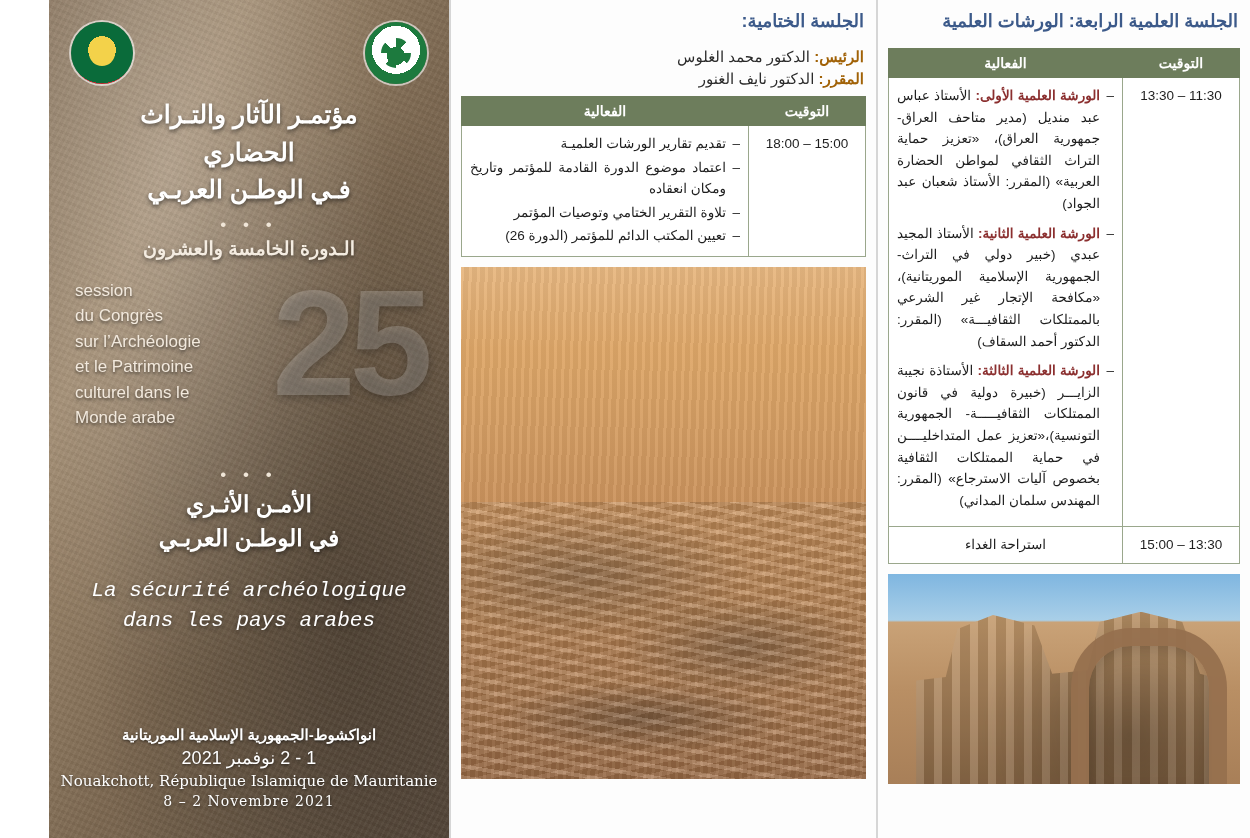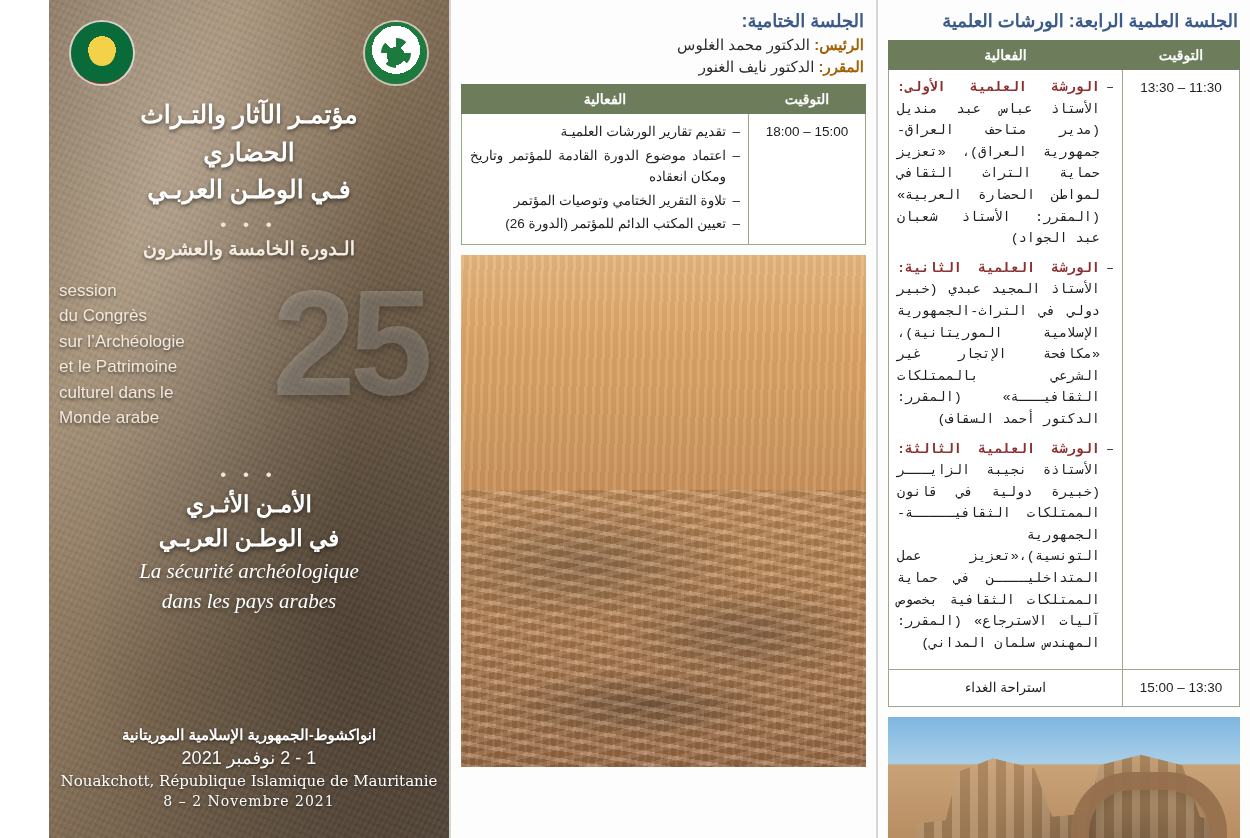--- a/index.html
+++ b/index.html
@@ -85,49 +85,49 @@
 
   .num-block{position:relative;margin-top:14px;height:185px;}
   .big25{
     position:absolute;right:14px;top:-6px;
     font-size:150px;line-height:1;font-weight:bold;
     color:rgba(255,255,255,.20);
     text-shadow:0 3px 8px rgba(0,0,0,.25);
     letter-spacing:-6px;
   }
   .fr-lines{
-    position:absolute;left:2px;top:4px;width:215px;
+    position:absolute;left:18px;top:4px;width:215px;
     color:#f2e9dd;font-size:17px;line-height:1.5;text-align:left;
     direction:ltr;
     text-shadow:0 2px 3px rgba(0,0,0,.5);
   }
 
   .cover-theme{
     text-align:center;color:#ffffff;font-weight:bold;font-size:23px;line-height:1.5;
     text-shadow:0 2px 5px rgba(0,0,0,.55);margin-top:2px;
   }
   .cover-theme-fr{
-    text-align:center;color:#ffffff;font-family:Liberation Serif, serif;font-style:italic;
-    font-size:21px;line-height:1.45;direction:ltr;margin-top:0;
+    text-align:center;color:#ffffff;font-family:Liberation Mono, monospace;font-style:italic;
+    font-size:21px;line-height:1.45;direction:ltr;margin-top:20px;
     text-shadow:0 2px 5px rgba(0,0,0,.5);
   }
 
   .cover-footer{position:absolute;left:0;right:0;bottom:26px;text-align:center;color:#ffffff;}
   .cover-footer div{margin:3px 0;text-shadow:0 1px 3px rgba(0,0,0,.6);}
   .cf-ar{font-size:15px;font-weight:bold;}
   .cf-ar2{font-size:18px;font-weight:normal;letter-spacing:2px;}
   .cf-fr{font-family:"DejaVu Serif", serif;font-size:15px;direction:ltr;}
   .cf-fr2{font-family:"DejaVu Serif", serif;font-size:14px;direction:ltr;letter-spacing:1px;}
 
   
   .panel-mid{width:425px;background:#fdfdfd;padding:6px 10px 0 10px;box-sizing:border-box;}
   .panel-right{width:372px;background:#fdfdfd;padding:6px 10px 0 10px;box-sizing:border-box;}
 
   .sec-title{
-    color:#3c5a8a;font-weight:bold;font-size:18px;text-align:right;margin:4px 2px 4px 2px;
+    color:#3c5a8a;font-weight:bold;font-size:18px;text-align:right;margin:4px 2px 16px 2px;
   }
   .person-row{font-size:15px;text-align:right;margin:4px 2px;color:#222;}
   .person-row .lbl{color:#a16207;font-weight:bold;}
   .person-row .val{color:#2b2b2b;}
 
   table.sched{
     width:100%;border-collapse:collapse;margin-top:8px;background:#fff;
     table-layout:fixed;
   }
   table.sched th{
@@ -137,21 +137,21 @@
   table.sched td{
     border:1px solid #9aa78c;padding:7px 8px;font-size:13.5px;color:#1e1e1e;
     vertical-align:top;line-height:1.6;
   }
   td.time{width:108px;text-align:center;color:#1e1e1e;white-space:nowrap;}
   td.evt ul{margin:0;padding:0;list-style:none;}
   td.evt li{position:relative;padding-right:14px;margin-bottom:2px;text-align:justify;}
   td.evt li:before{content:"–";position:absolute;right:0;top:0;}
 
   
-  .wk{margin-bottom:8px;text-align:justify;font-family:Liberation Mono, monospace;}
+  .wk{margin-bottom:8px;text-align:justify;}
   .wk .wk-head{color:#8b2f2f;font-weight:bold;}
   .wk .wk-body{color:#1e1e1e;}
   .wk-item{position:relative;padding-right:14px;}
   .wk-item:before{content:"–";position:absolute;right:0;top:0;color:#1e1e1e;}
   td.center{text-align:center;}
 
   
   .photo{width:100%;margin-top:10px;border:0;display:block;position:relative;overflow:hidden;}
   .photo-desert{
     height:512px;

